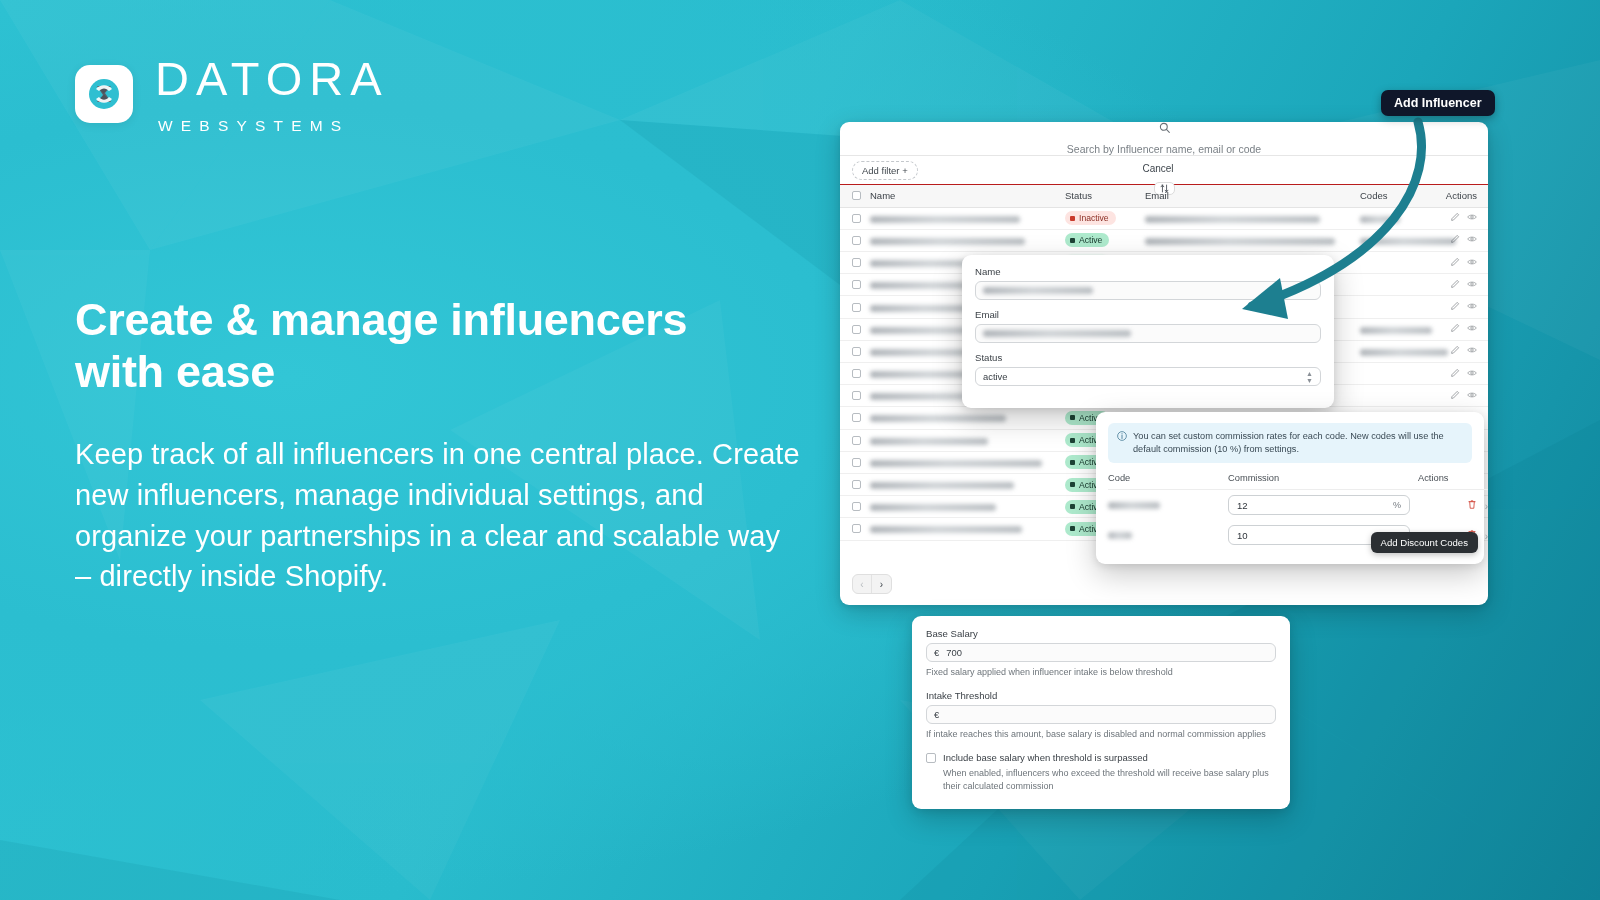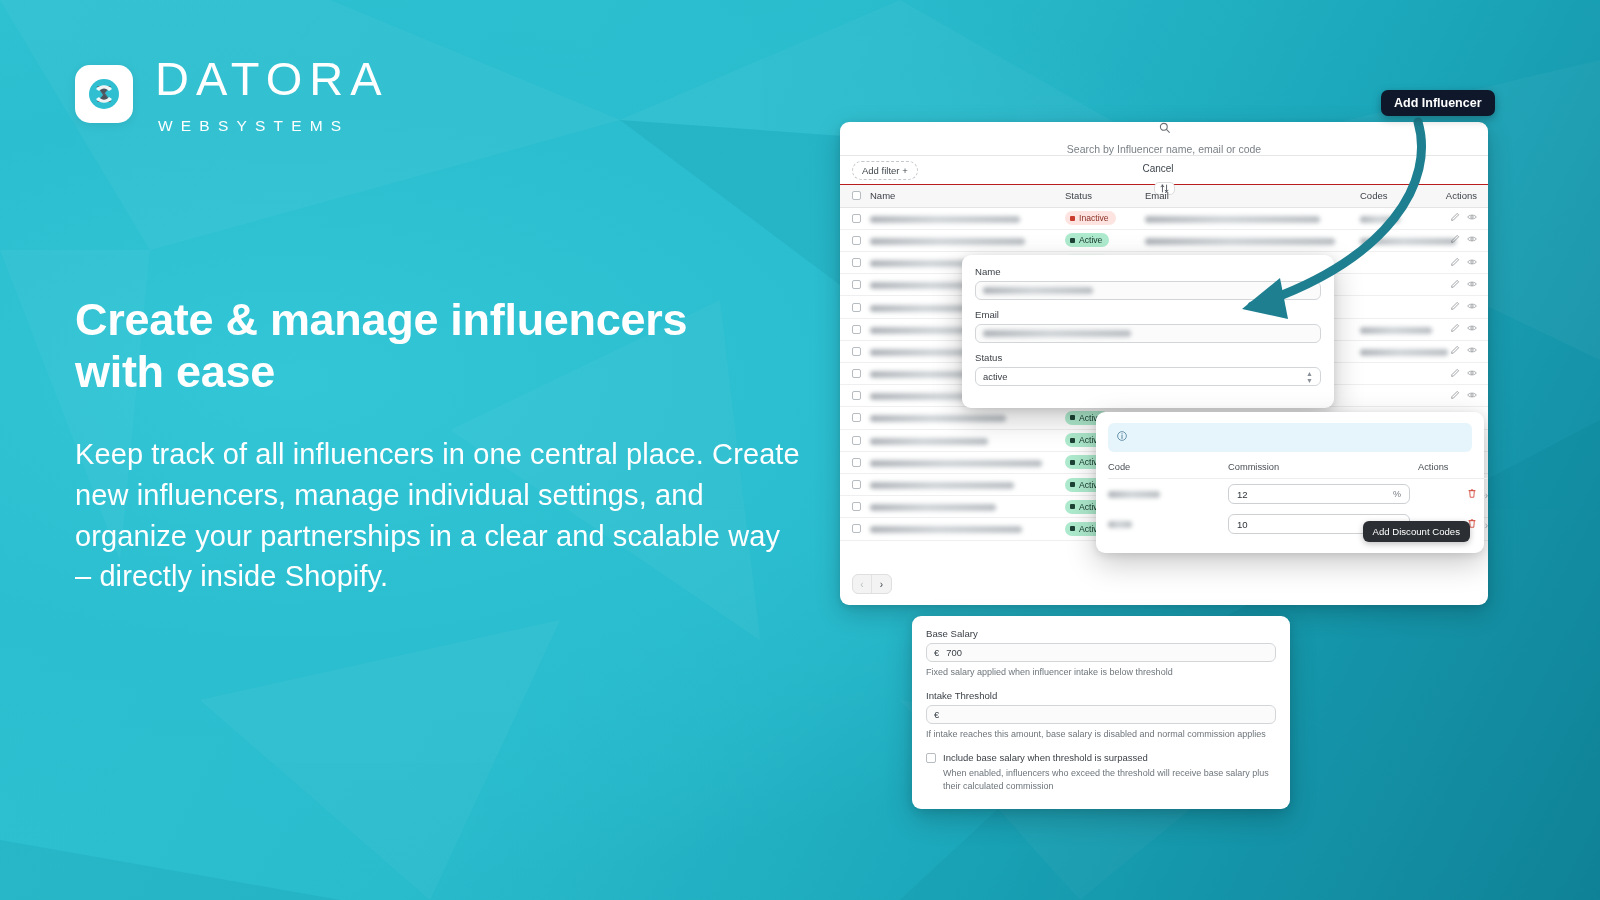--- a/index.html
+++ b/index.html
@@ -157,21 +157,21 @@
     padding: 0 8px; font-size: 9.6px; color: #2f353b; width: 182px; gap: 28px;
   }
   .pct-field .unit { color: #747a80; font-size: 9px; }
   .trash { color: #cf3b2e; font-size: 10px; }
   .chev-right { color: #9aa0a6; font-size: 10px; }
 
   .dark-btn {
     background: #2b2f33; color: #fff; font-size: 9.6px; border-radius: 6px;
     padding: 5px 10px; display: inline-block; box-shadow: 0 2px 6px rgba(0,0,0,.25);
   }
-  .add-codes { position: absolute; right: 14px; bottom: 11px; }
+  .add-codes { position: absolute; right: 6px; bottom: 11px; }
 
   
   .salary-panel {
     position: absolute; left: 72px; top: 494px; width: 378px;
     background: #fff; border-radius: 9px; padding: 12px 14px 16px;
     box-shadow: 0 10px 28px rgba(0,0,0,.20), 0 2px 8px rgba(0,0,0,.10);
   }
   .hint { font-size: 9px; color: #6e757b; margin: 4px 0 12px; line-height: 1.35; }
   .chk-row { display: flex; gap: 7px; align-items: flex-start; margin-top: 4px; }
   .chk-box { width: 10px; height: 10px; border: 1px solid #b7bcc1; border-radius: 2px;
@@ -574,20 +574,21 @@
 
     <div class="comm-modal">
       <div class="banner">
         <span class="i">
           <svg width="10" height="10" viewBox="0 0 16 16">
               <circle cx="8" cy="8" r="7" fill="none" stroke="#4b7f99" stroke-width="1.3"></circle>
               <line x1="8" y1="7" x2="8" y2="12" stroke="#4b7f99" stroke-width="1.5" stroke-linecap="round"></line>
               <circle cx="8" cy="4.4" r="1" fill="#4b7f99"></circle>
             </svg>
         </span>
+        <span>You can set custom commission rates for each code. New codes will use the default commission (10 %) from settings.</span>
       </div>
 
       <table class="comm">
         <thead>
           <tr>
             <th class="k-code">Code</th>
             <th class="k-comm">Commission</th>
             <th class="k-act">Actions</th>
           </tr>
         </thead>

